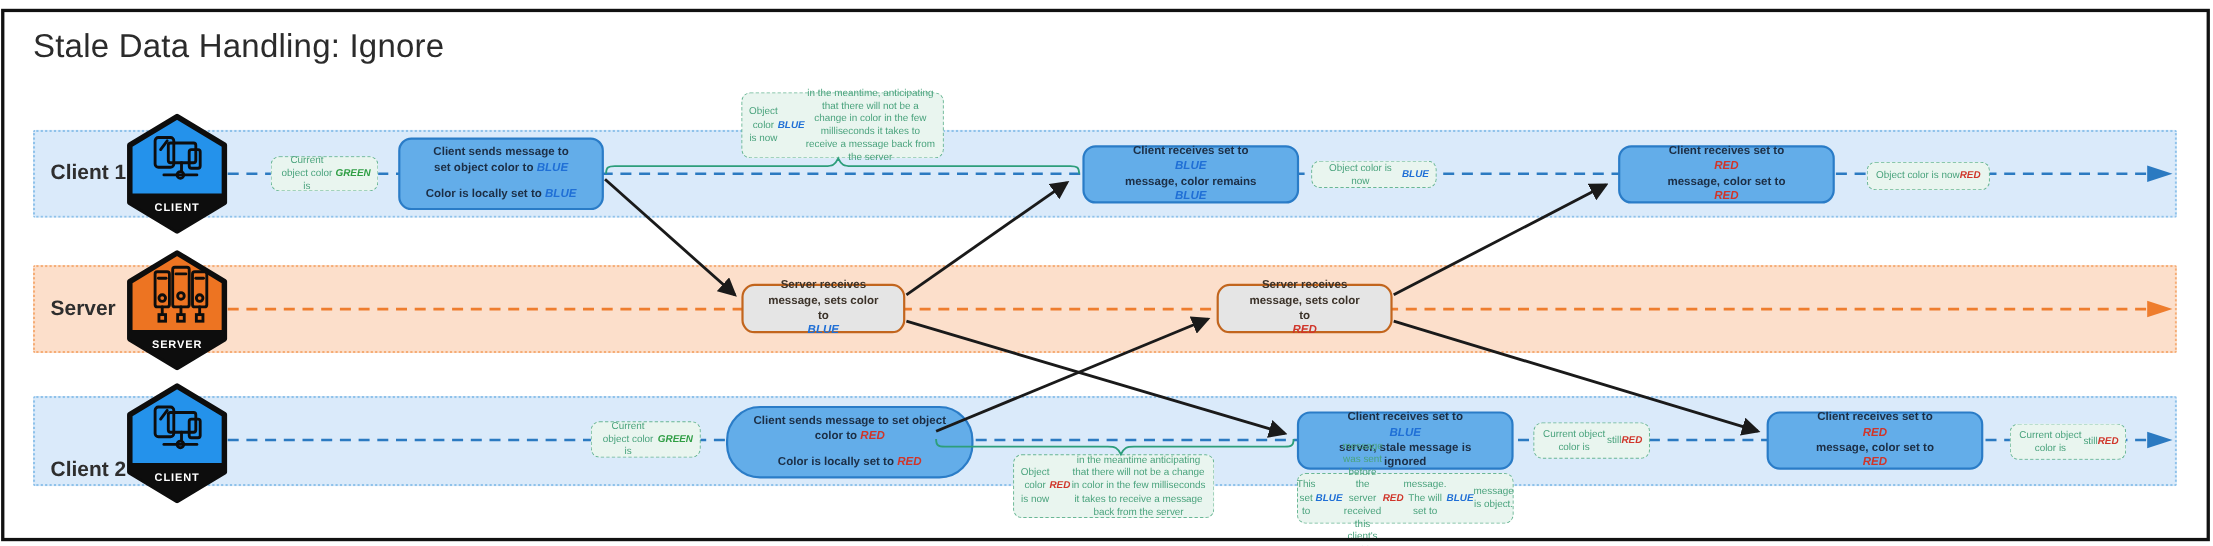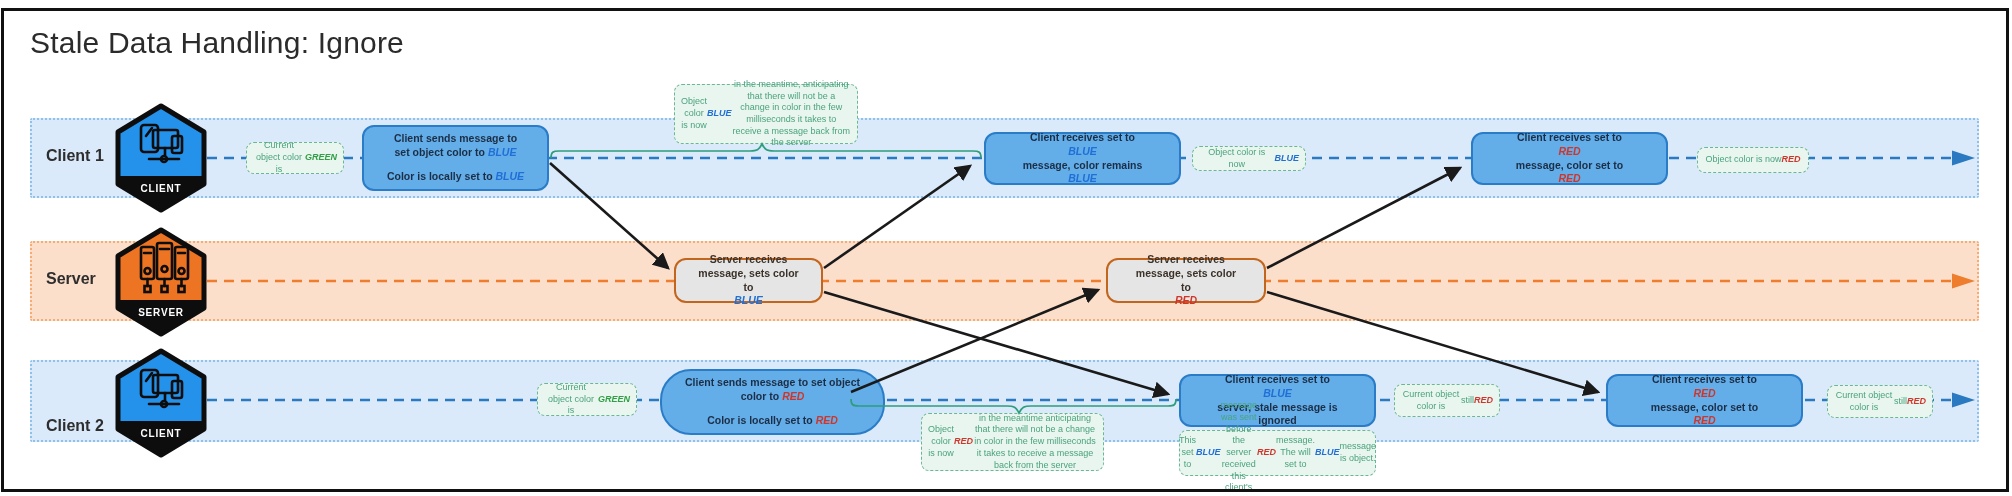--- a/index.html
+++ b/index.html
@@ -2,21 +2,21 @@
 <html><head>
 <meta charset="utf-8">
 <style>
   html,body{margin:0;padding:0;background:#fff;font-family:"Liberation Sans",sans-serif;}
   .canvas{position:relative;width:2012px;height:496px;background:#fff;overflow:hidden;}
   .frame{position:absolute;left:1px;top:8px;right:3px;bottom:4px;border:3px solid #111;pointer-events:none;z-index:9;}
   .title{position:absolute;left:30px;top:26px;font-size:30px;font-weight:400;color:#2b2b2b;letter-spacing:.2px;z-index:2;}
   .lane{position:absolute;left:30px;width:1949px;box-sizing:border-box;border-radius:2px;z-index:1;}
   .lane.blue{background:#daeafa;border:2px dotted #8fc2ea;}
   .lane.orange{background:#fcdfcb;border:2px dotted #f5ac75;}
-  .lane-label{position:absolute;font-size:16px;font-weight:700;color:#2e2e2e;z-index:2;}
+  .lane-label{position:absolute;font-size:19px;font-weight:700;color:#2e2e2e;z-index:2;}
   .badge{position:absolute;width:92px;height:110px;z-index:4;}
   svg.underlay{position:absolute;left:0;top:0;z-index:2;pointer-events:none;}
   svg.overlay{position:absolute;left:0;top:0;z-index:6;pointer-events:none;}
   .msg{position:absolute;box-sizing:border-box;border-radius:12px;display:flex;flex-direction:column;align-items:center;justify-content:center;text-align:center;font-size:10.5px;font-weight:700;line-height:1.32;padding:5px 22px;z-index:4;}
   .msg.client{background:#63ade9;border:2px solid #2a7cc7;color:#1c2e45;}
   .msg.server{background:#e5e5e5;border:2.5px solid #c2651d;color:#3b3229;}
   .msg .gap{height:12px;}
   .note{position:absolute;box-sizing:border-box;background:#e9f5ef;border:1.5px dashed #6ab795;border-radius:8px;color:#4aa37d;font-size:9px;line-height:1.3;display:flex;align-items:center;justify-content:center;text-align:center;padding:2px 6px;z-index:4;}
   .w-blue{color:#1f6fd6;font-weight:700;font-style:italic;}
   .w-red{color:#d0352a;font-weight:700;font-style:italic;}

